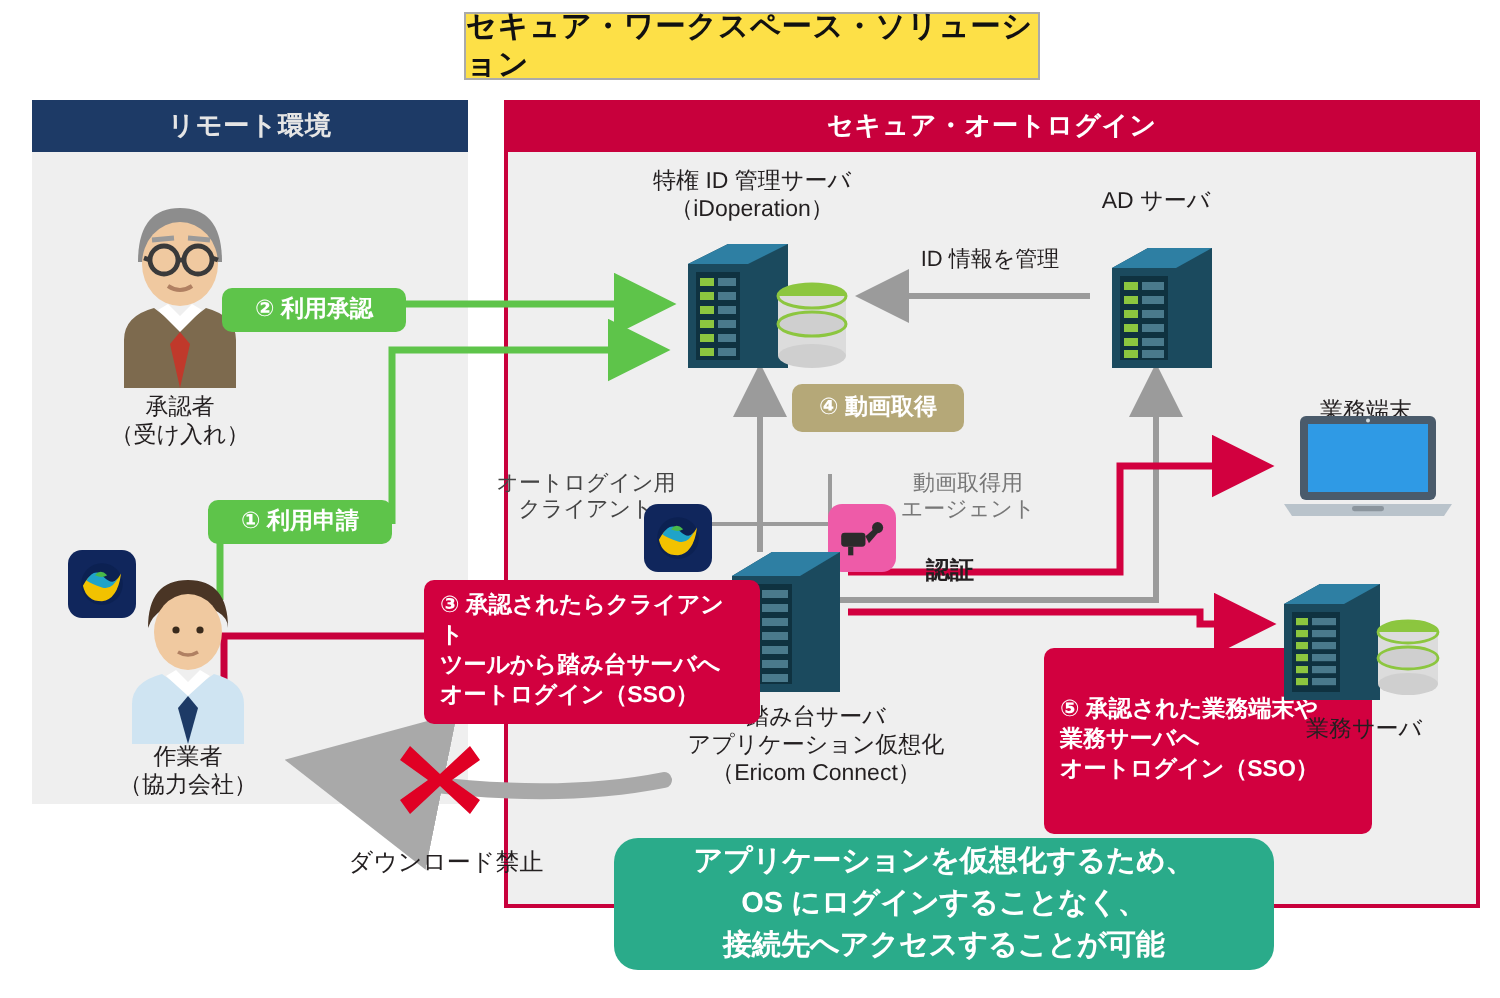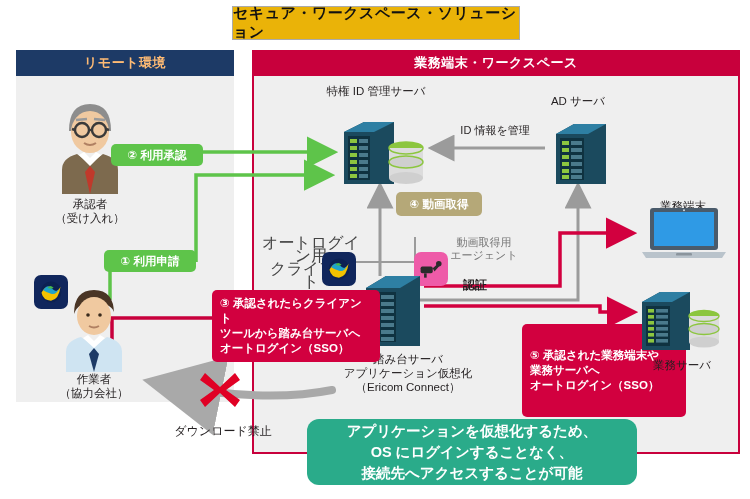--- a/index.html
+++ b/index.html
@@ -1,30 +1,30 @@
 <!DOCTYPE html>
 <html lang="ja"><head>
 <meta charset="utf-8">
 <style>
   html,body{margin:0;padding:0;background:#ffffff;}
   body{font-family:"Liberation Sans","DejaVu Sans",sans-serif;}
   #stage{position:relative;width:750px;height:499px;background:#ffffff;overflow:hidden;}
   .abs{position:absolute;}
   .ttl-box{
     left:232px;top:6px;width:286px;height:32px;
-    border:1px solid #aaaaaa;background:#eab308;
+    border:1px solid #aaaaaa;background:#fde047;
     display:flex;align-items:center;justify-content:center;
     font-size:15px;font-weight:bold;color:#111111;letter-spacing:.5px;
   }
   
   .panel-left{left:16px;top:50px;width:218px;height:352px;background:#efefef;}
   .panel-left-hd{
     left:16px;top:50px;width:218px;height:26px;background:#1d3a66;
     display:flex;align-items:center;justify-content:center;
-    color:#fdba74;font-size:13px;font-weight:bold;letter-spacing:.5px;
+    color:#e5e5e5;font-size:13px;font-weight:bold;letter-spacing:.5px;
   }
   .panel-right{left:252px;top:50px;width:488px;height:404px;background:#efefef;border:2px solid #c8003c;box-sizing:border-box;}
   .panel-right-hd{
     left:252px;top:50px;width:488px;height:26px;background:#c8003c;
     display:flex;align-items:center;justify-content:center;
     color:#ffffff;font-size:13px;font-weight:bold;letter-spacing:.5px;
   }
   
   .lab{font-size:11.5px;color:#231f20;text-align:center;line-height:14px;}
   .lab-sm{font-size:10.5px;color:#333333;text-align:center;line-height:13px;}
@@ -49,21 +49,21 @@
 </head>
 <body>
 
 <div id="stage">
 
   <div class="abs ttl-box">セキュア・ワークスペース・ソリューション</div>
 
   <div class="abs panel-left"></div>
   <div class="abs panel-right"></div>
   <div class="abs panel-left-hd">リモート環境</div>
-  <div class="abs panel-right-hd">業務端末・ワークスペース</div>
+  <div class="abs panel-right-hd">セキュア・オートログイン</div>
 
   <svg class="abs" style="left:0;top:0;width:750px;height:499px;">
     <defs>
       <marker id="ar-green" markerWidth="9" markerHeight="9" refX="7.5" refY="4.5" orient="auto">
         <path d="M0,0 L9,4.5 L0,9 z" fill="#5ec44a"></path>
       </marker>
       <marker id="ar-gray" markerWidth="9" markerHeight="9" refX="7.5" refY="4.5" orient="auto">
         <path d="M0,0 L9,4.5 L0,9 z" fill="#9b9b9b"></path>
       </marker>
       <marker id="ar-gray-lg" markerWidth="10" markerHeight="10" refX="8" refY="5" orient="auto">
@@ -171,20 +171,21 @@
       <path d="M6,13 Q11,5 16,11 Q22,17 25,10 Q21,19 15,17 Q9,15 6,13 Z" fill="#1fa3c9"></path>
       <path d="M11,10 Q14,6 18,10 Q15,12 11,10 Z" fill="#49b94a"></path>
     </svg>
   </div>
 
   <div class="abs chip chip-green" style="left:104px;top:250px;width:92px;height:22px;">① 利用申請</div>
   <div class="abs chip chip-green" style="left:111px;top:144px;width:92px;height:22px;">② 利用承認</div>
 
   <div class="abs lab" style="left:296px;top:84px;width:160px;">
     <div>特権 ID 管理サーバ</div>
+    <div>（iDoperation）</div>
   </div>
   <div class="abs" style="left:336px;top:118px;width:92px;height:72px;">
     <svg viewBox="0 0 92 72" style="width:92px;height:72px;">
 
       <path d="M8,14 L28,4 L58,4 L58,66 L8,66 Z" fill="#1b4a5e"></path>
       <path d="M8,14 L28,4 L58,4 L38,14 Z" fill="#2e7fa3"></path>
       <rect x="12" y="18" width="22" height="44" fill="#0f3240"></rect>
       <g fill="#8cc63f">
         <rect x="14" y="21" width="7" height="4"></rect>
           <rect x="14" y="28" width="7" height="4"></rect>
@@ -233,21 +234,21 @@
         <rect x="19" y="35" width="11" height="4"></rect>
           <rect x="19" y="42" width="11" height="4"></rect>
         <rect x="19" y="49" width="11" height="4"></rect>
           <rect x="19" y="55" width="11" height="4"></rect>
       </g>
     </svg>
   </div>
 
   <div class="abs chip chip-khaki" style="left:396px;top:192px;width:86px;height:24px;">④ 動画取得</div>
 
-  <div class="abs lab-sm" style="left:262px;top:236px;width:98px;font-size:16px;color:#444;">
+  <div class="abs lab-sm" style="left:244px;top:236px;width:98px;font-size:11px;color:#444;">
     <div>オートログイン用</div>
     <div>クライアント</div>
   </div>
   <div class="abs lab-sm" style="left:436px;top:236px;width:96px;font-size:11px;color:#777;">
     <div>動画取得用</div>
     <div>エージェント</div>
   </div>
   <div class="abs lab lab-b" style="left:440px;top:278px;width:70px;font-size:12px;">認証</div>
 
   <div class="abs" style="left:322px;top:252px;width:34px;height:34px;border-radius:7px;background:#10265c;display:flex;align-items:center;justify-content:center;">

